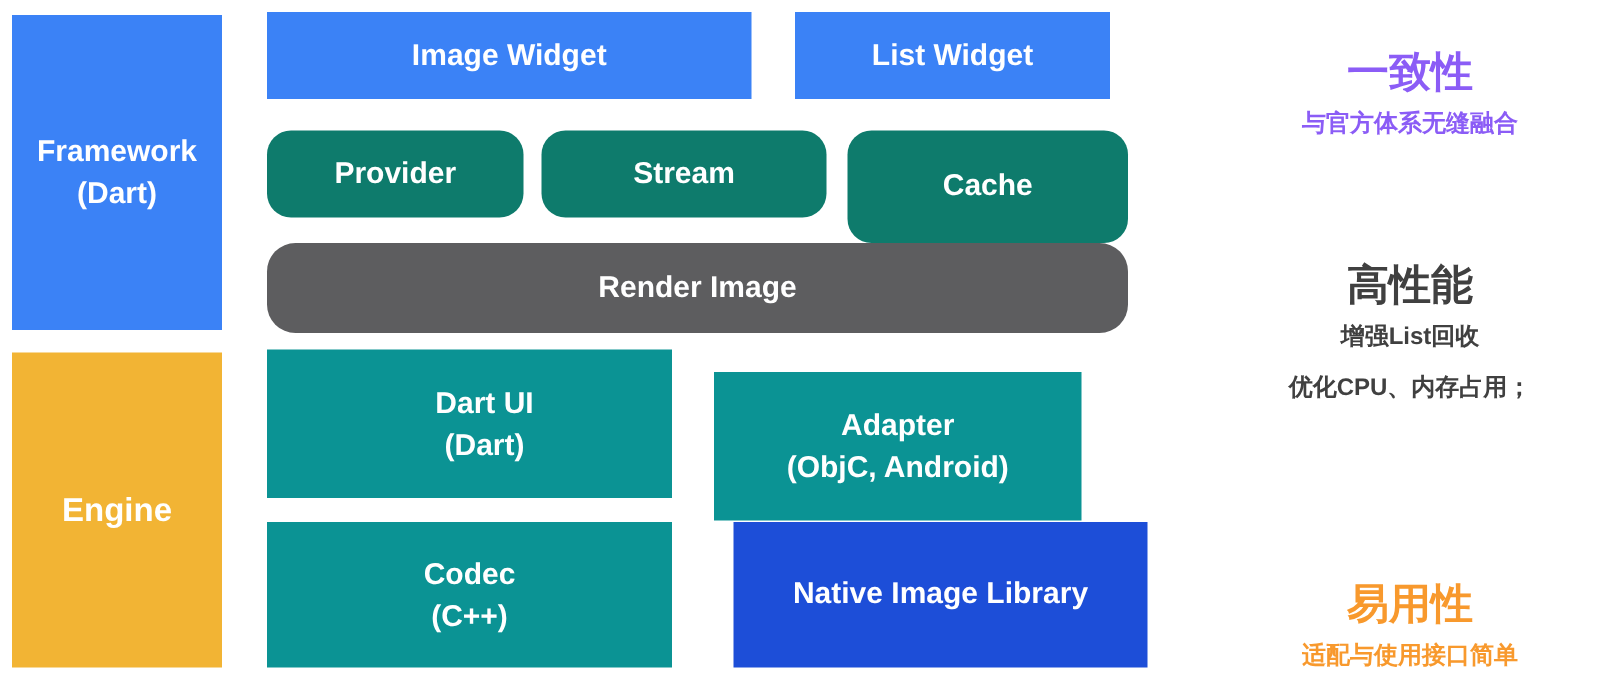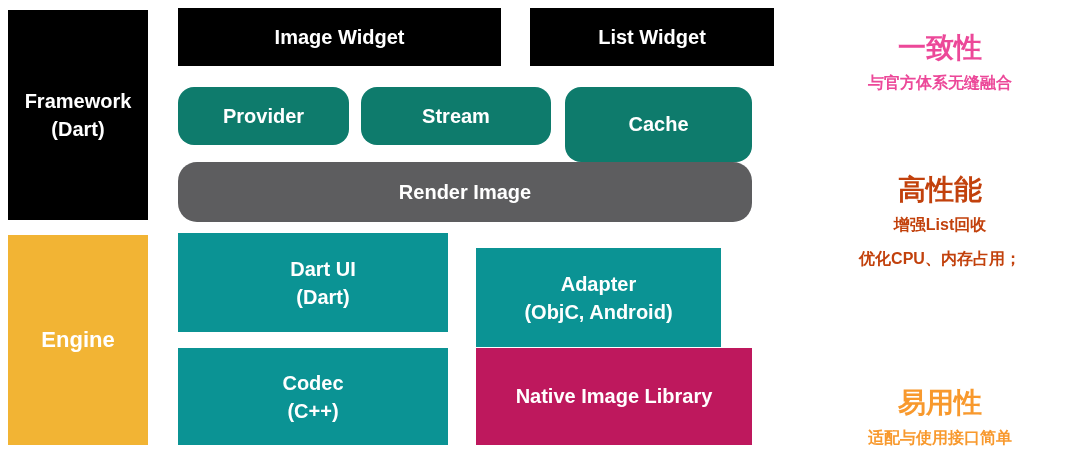--- a/index.html
+++ b/index.html
@@ -21,34 +21,34 @@
     flex-direction: column;
     align-items: center;
     justify-content: center;
     color: #ffffff;
     font-weight: bold;
     text-align: center;
     box-sizing: border-box;
   }
   .block .line { display: block; }
   
-  .bg-blue   { background: #000000; }
+  .bg-blue   { background: #3b82f6; }
   .bg-tealdk { background: #0e7b6c; border-radius: 16px; }
   .bg-teal   { background: #0b9394; }
-  .bg-green  { background: #be185d; }
+  .bg-green  { background: #1d4ed8; margin-left: 13px; }
   .bg-yellow { background: #f2b434; }
   .bg-gray   { background: #5d5d5f; border-radius: 19px; }
 
   
   #framework { left: 8px;  top: 10px;  width: 140px; height: 210px; font-size: 20px; line-height: 28px; justify-content: center; }
   #engine    { left: 8px;  top: 235px; width: 140px; height: 210px; font-size: 22px; }
 
   
   #image-widget { left: 178px; top: 8px;   width: 323px; height: 58px; font-size: 20px; }
-  #list-widget  { left: 530px; top: 8px;   width: 244px; height: 58px; font-size: 20px; }
+  #list-widget  { left: 530px; top: 8px;   width: 210px; height: 58px; font-size: 20px; }
   #provider     { left: 178px; top: 87px;  width: 171px; height: 58px; font-size: 20px; }
   #stream       { left: 361px; top: 87px;  width: 190px; height: 58px; font-size: 20px; }
   #cache        { left: 565px; top: 87px;  width: 187px; height: 75px; font-size: 20px; text-align: right; }
   #render-image { left: 178px; top: 162px; width: 574px; height: 60px; font-size: 20px; }
 
   
   #dart-ui              { left: 178px; top: 233px; width: 270px; height: 99px; font-size: 20px; line-height: 28px; padding-left: 20px; }
   #adapter              { left: 476px; top: 248px; width: 245px; height: 99px; font-size: 20px; line-height: 28px; }
   #codec                { left: 178px; top: 348px; width: 270px; height: 97px; font-size: 20px; line-height: 28px; }
   #native-image-library { left: 476px; top: 348px; width: 276px; height: 97px; font-size: 20px; }
@@ -56,22 +56,22 @@
   
   .feature {
     position: absolute;
     left: 800px;
     width: 280px;
     text-align: center;
     font-weight: bold;
   }
   .feature .title { font-size: 28px; line-height: 36px; }
   .feature .sub   { font-size: 16px; line-height: 34px; }
-  #feature-consistency { top: 30px;  color: #ec4899; }
-  #feature-performance { top: 172px; color: #c2410c; }
+  #feature-consistency { top: 30px;  color: #8b5cf6; }
+  #feature-performance { top: 172px; color: #404040; }
   #feature-usability   { top: 350px; color: #f8992d; margin-top: 35px; }
 </style>
 </head>
 <body>
 
 <div id="canvas">
 
   <div id="framework" class="block bg-blue">
     <span class="line">Framework</span>
     <span class="line">(Dart)</span>

